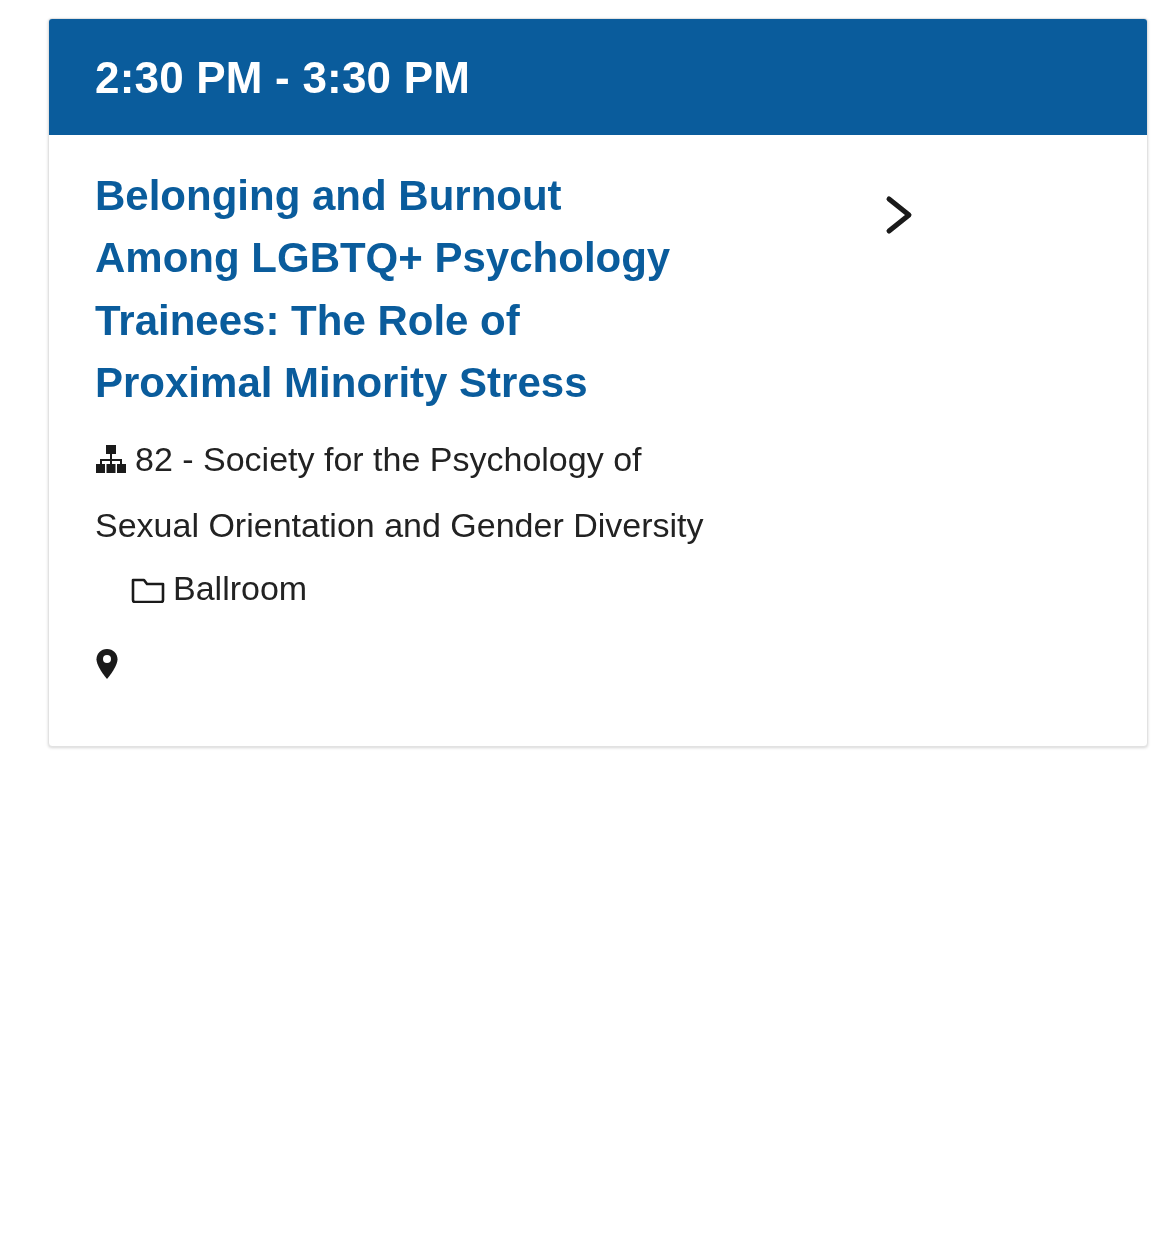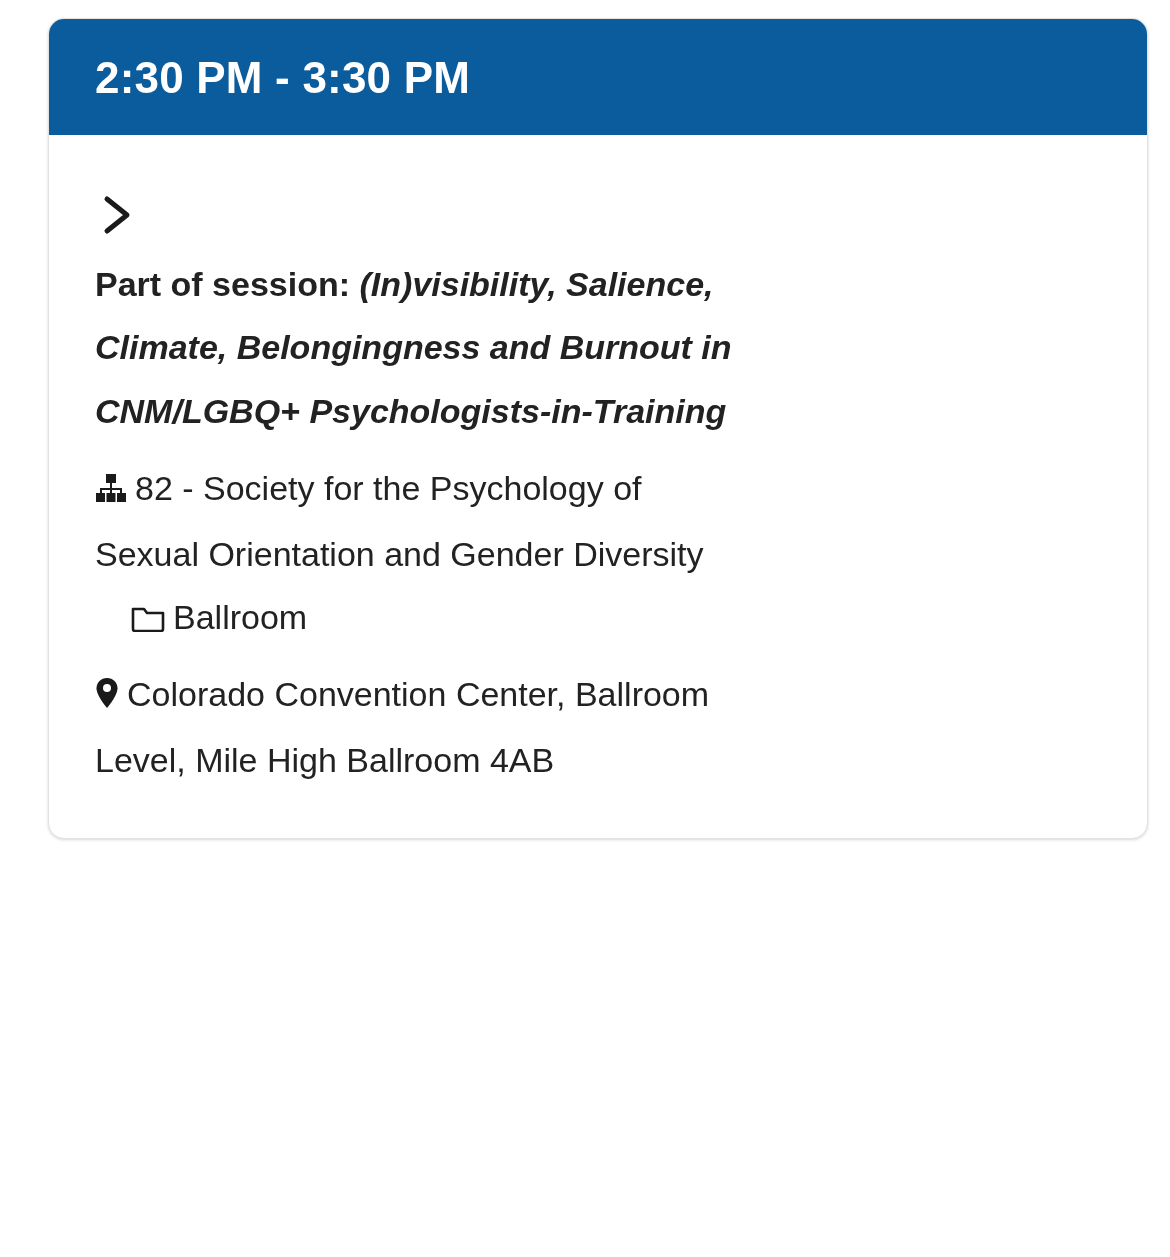--- a/index.html
+++ b/index.html
@@ -17,21 +17,21 @@
     height: 1257px;
     box-sizing: border-box;
     padding: 18px 22px 10px 48px;
     background: #ffffff;
   }
 
   .session-card {
     position: relative;
     background: #ffffff;
     border: 1px solid #e2e2e2;
-    border-radius: 16px;
+    border-radius: 4px;
     box-shadow: 0 1px 3px rgba(0,0,0,0.16);
     overflow: hidden;
     width: 100%;
     box-sizing: border-box;
   }
 
   .time-header {
     background: #0a5c9c;
     color: #ffffff;
     font-size: 44px;
@@ -121,32 +121,29 @@
 
 <div class="page">
 
   <div class="session-card">
 
     <div class="time-header">2:30 PM - 3:30 PM</div>
 
     <div class="card-body">
 
       <div class="title-row">
+        <a class="session-title">Belonging and Burnout Among LGBTQ+ Psychology Trainees: The Role of Proximal Minority Stress</a>
 
         <span class="chevron">
           <svg width="44" height="56" viewBox="0 0 44 56" aria-hidden="true">
             <polyline points="12,12 32,28 12,44" fill="none" stroke="#1a1a1a" stroke-width="5" stroke-linecap="round" stroke-linejoin="round"></polyline>
           </svg>
         </span>
       </div>
 
-      <div class="part-of">
-        <span>Part of session:</span>
-        <span class="sess-name">(In)visibility, Salience, Climate, Belongingness and Burnout in CNM/LGBQ+ Psychologists-in-Training</span>
-      </div>
 
       <div class="meta">
         <span class="ico">
           <svg width="32" height="30" viewBox="0 0 32 30" aria-hidden="true">
             <rect x="11" y="1" width="10" height="9" fill="#1a1a1a"></rect>
             <rect x="1" y="20" width="9" height="9" fill="#1a1a1a"></rect>
             <rect x="11.5" y="20" width="9" height="9" fill="#1a1a1a"></rect>
             <rect x="22" y="20" width="9" height="9" fill="#1a1a1a"></rect>
             <rect x="15" y="10" width="2" height="5" fill="#1a1a1a"></rect>
             <rect x="5" y="15" width="22" height="2" fill="#1a1a1a"></rect>
@@ -160,18 +157,18 @@
           </svg>
         </span><span>Ballroom</span>
       </div>
 
       <div class="location">
         <span class="ico">
           <svg width="24" height="32" viewBox="0 0 24 32" aria-hidden="true">
             <path d="M12 1 C6 1 1.5 5.5 1.5 11.3 C1.5 19 12 31 12 31 C12 31 22.5 19 22.5 11.3 C22.5 5.5 18 1 12 1 Z" fill="#1a1a1a"></path>
             <circle cx="12" cy="11" r="4" fill="#ffffff"></circle>
           </svg>
-        </span><span>Colorado Convention Center, Ballroom Level, Mile High Ballroom 4AB</span>
+        </span>
       </div>
 
     </div>
   </div>
 </div>
 
 </body></html>

